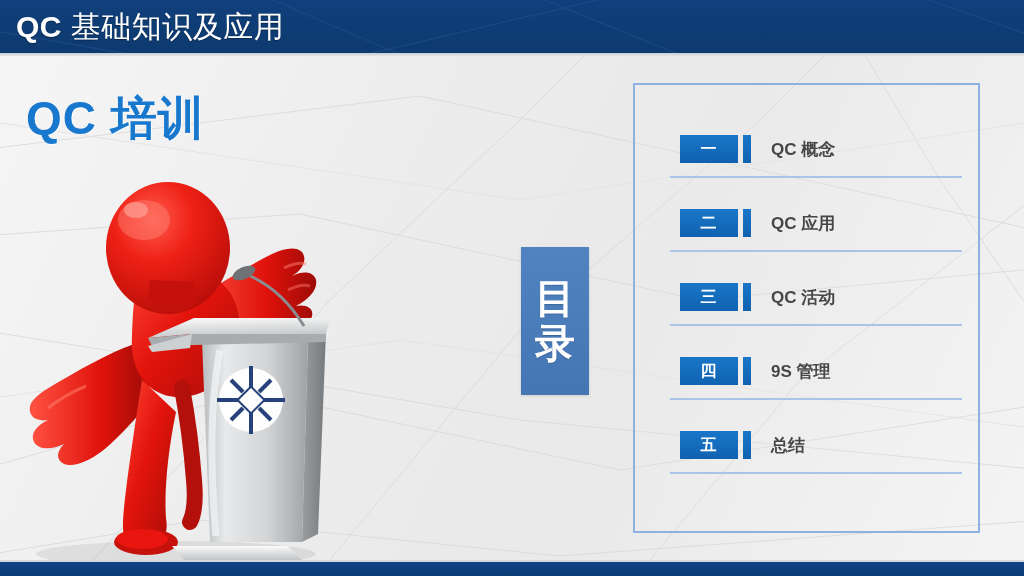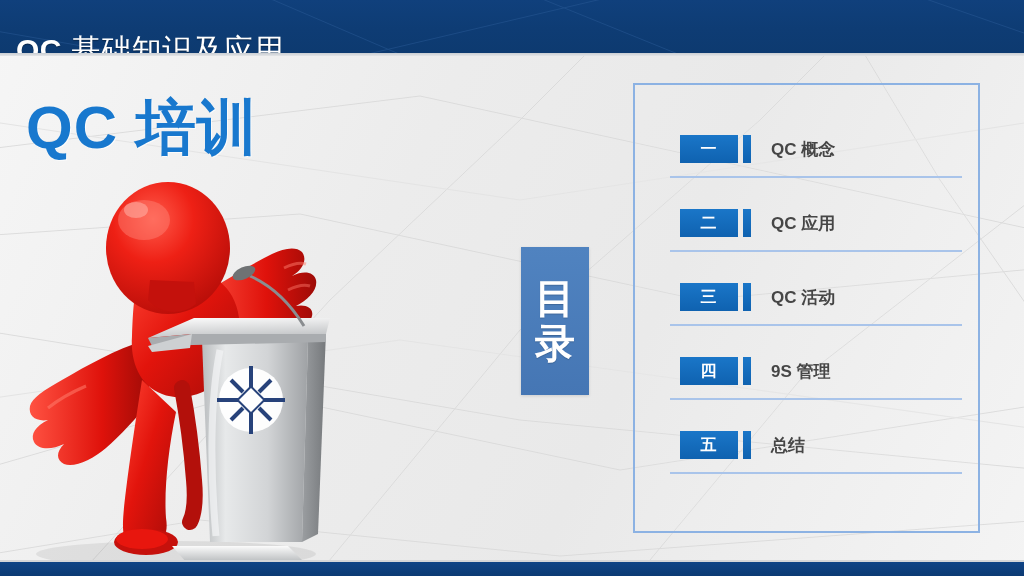--- a/index.html
+++ b/index.html
@@ -20,41 +20,40 @@
     position:absolute;left:0;top:0;width:1024px;height:53px;
     background:linear-gradient(180deg,#10407c 0%,#0e3c74 55%,#0d3a70 100%);
     overflow:hidden;
   }
   #header-bar .hdr-lines{position:absolute;inset:0;opacity:.5;}
   #header-title{
     position:absolute;left:16px;top:8px;
     font-size:30px;line-height:38px;color:#ffffff;
     letter-spacing:.5px;white-space:nowrap;
     text-shadow:0 1px 1px rgba(0,0,0,.35);
-    margin-top:23px;
   }
   #header-title .en{font-weight:bold;}
   #header-title .cn{font-weight:400;}
   #header-underline{
     position:absolute;left:0;top:53px;width:1024px;height:3px;
     background:linear-gradient(180deg,#c9cdd2 0%,#e3e5e7 100%);
   }
   
   #footer-bar{
     position:absolute;left:0;bottom:0;width:1024px;height:14px;
     background:linear-gradient(180deg,#0f4486 0%,#0c3a73 100%);
   }
   #footer-sep{
     position:absolute;left:0;bottom:14px;width:1024px;height:2px;
     background:#d4d6d8;
   }
   
   #slide-title{
     position:absolute;left:26px;top:88px;
-    font-size:60px;font-weight:bold;color:#1878ce;
+    font-size:46px;font-weight:bold;color:#1878ce;
     letter-spacing:1px;white-space:nowrap;
     text-shadow:1px 1px 0 rgba(255,255,255,.7);
   }
   
   #mascot{position:absolute;left:-4px;top:150px;width:360px;height:420px;}
   
   #toc-tab{
     position:absolute;left:521px;top:247px;width:68px;height:148px;
     background:linear-gradient(180deg,#5083c0 0%,#4576b4 100%);
     display:flex;flex-direction:column;align-items:center;justify-content:center;

